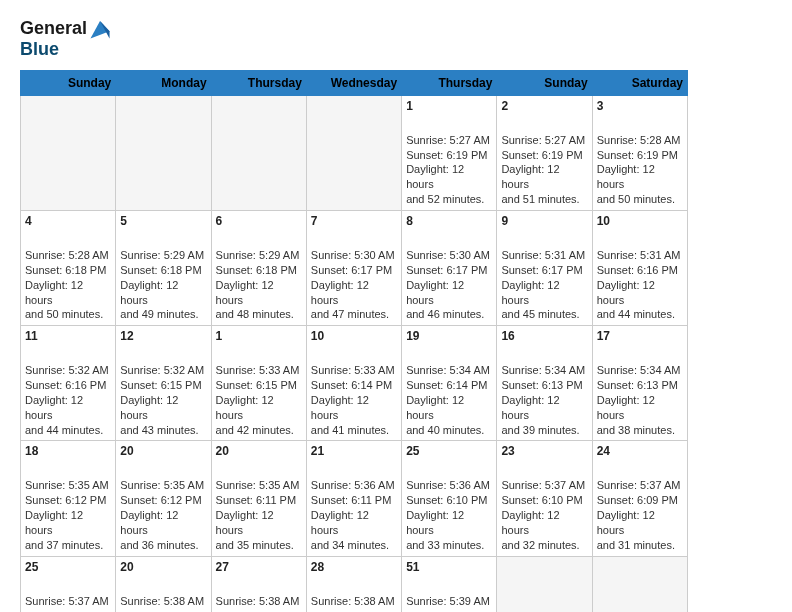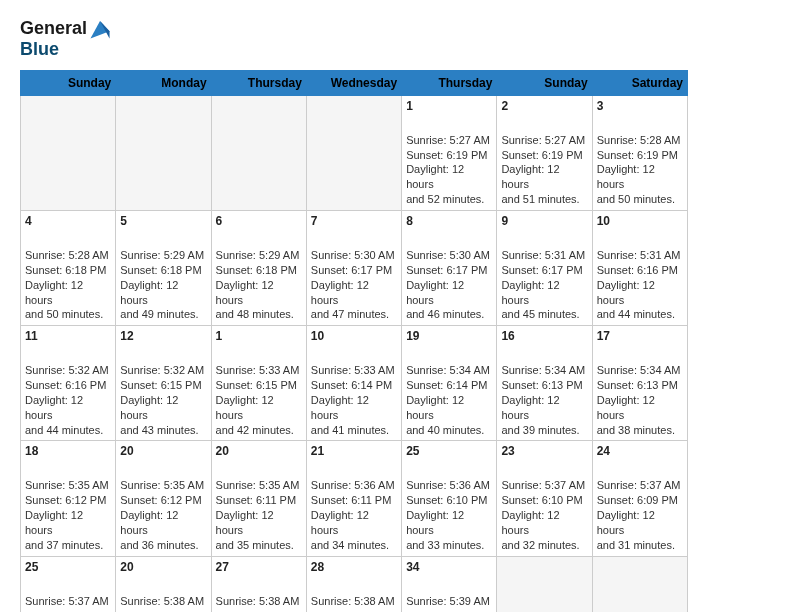--- a/index.html
+++ b/index.html
@@ -322,21 +322,21 @@
 and 29 minutes.</div>
           </td>
           <td>
             <div class="day-num">28</div>
             <div class="cell-info" style="white-space: pre-line;">Sunrise: 5:38 AM
 Sunset: 6:06 PM
 Daylight: 12 hours
 and 28 minutes.</div>
           </td>
           <td>
-            <div class="day-num">34</div>
+            <div class="day-num">51</div>
             <div class="cell-info" style="white-space: pre-line;">Sunrise: 5:39 AM
 Sunset: 6:06 PM
 Daylight: 12 hours
 and 27 minutes.</div>
           </td>
           <td class="empty"></td>
           <td class="empty"></td>
         </tr>
       </tbody>
   </table>

